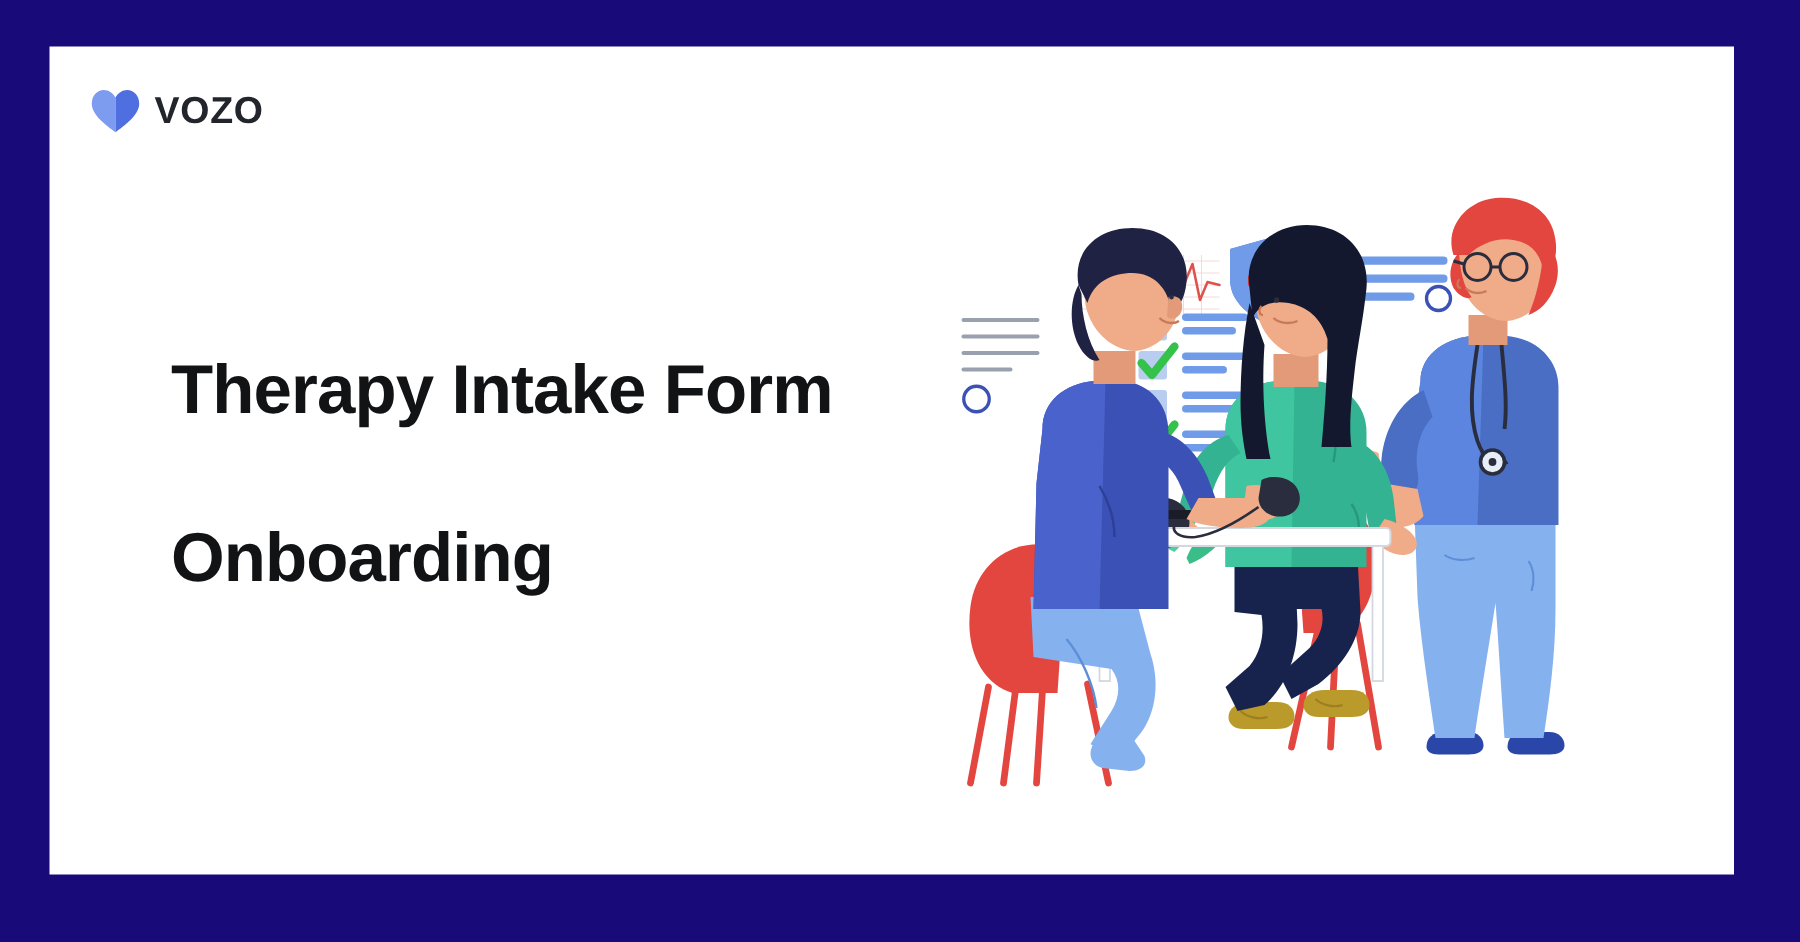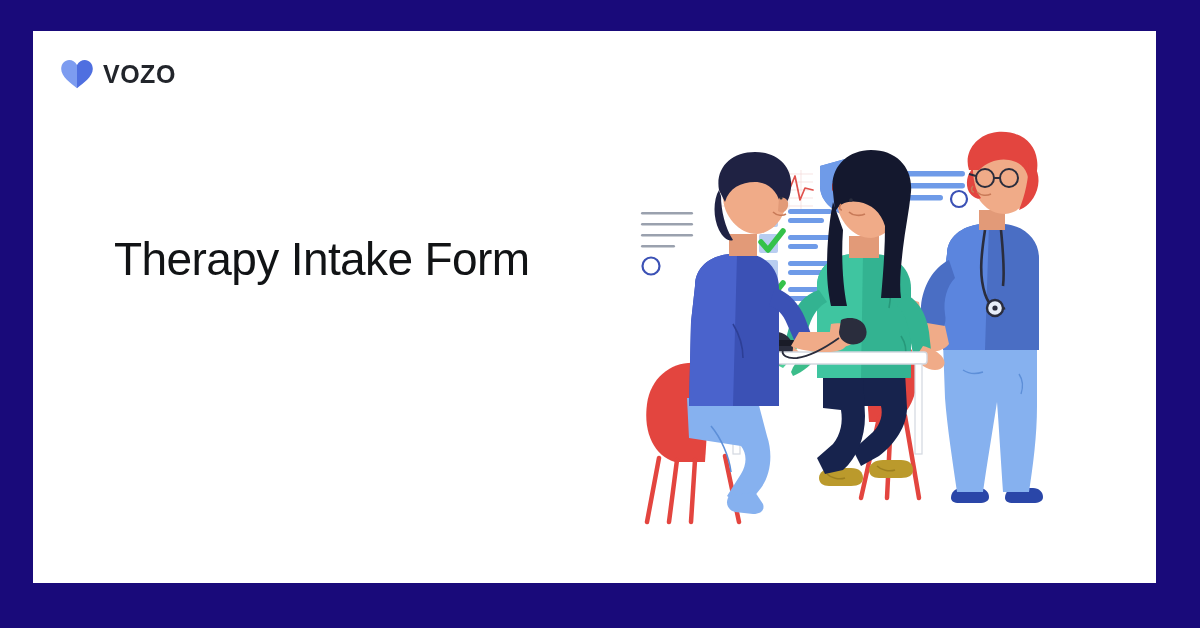--- a/index.html
+++ b/index.html
@@ -35,21 +35,21 @@
     color:#22252b;
     line-height:1;
   }
 
   
   .headline {
     position:absolute;
     left:81px; top:200px;
     width:520px;
     font-size:46px;
-    font-weight:400;
+    font-weight:700;
     line-height:1.22;
     letter-spacing:-0.6px;
     color:#111315;
   }
 
   
   .illo {
     position:absolute;
     left:600px; top:95px;
     width:430px; height:400px;
@@ -68,20 +68,21 @@
           <path d="M17 29.2 C 11 24.5 1.2 17.8 1.2 10.1 C 1.2 4.6 4.9 1 9.2 1 C 12.3 1 15.1 2.8 17 6.0 L 17 29.2 Z" fill="#7d9cf0"></path>
           <path d="M17 29.2 C 23 24.5 32.8 17.8 32.8 10.1 C 32.8 4.6 29.1 1 24.8 1 C 21.7 1 18.9 2.8 17 6.0 L 17 29.2 Z" fill="#4f6fe0"></path>
         </svg>
       </span>
       <span class="logo-text">VOZO</span>
     </div>
 
     <h1 class="headline">
       <span>Therapy Intake Form</span><br>
       <br>
+      <span>Onboarding</span>
     </h1>
 
     <div class="illo">
       <svg viewBox="0 0 430 400" xmlns="http://www.w3.org/2000/svg">
 
         <g opacity="1">
           <g stroke="#f3d9d7" stroke-width="0.7">
             <line x1="88" y1="48" x2="180" y2="48"></line>
             <line x1="88" y1="56" x2="180" y2="56"></line>
             <line x1="88" y1="64" x2="180" y2="64"></line>

